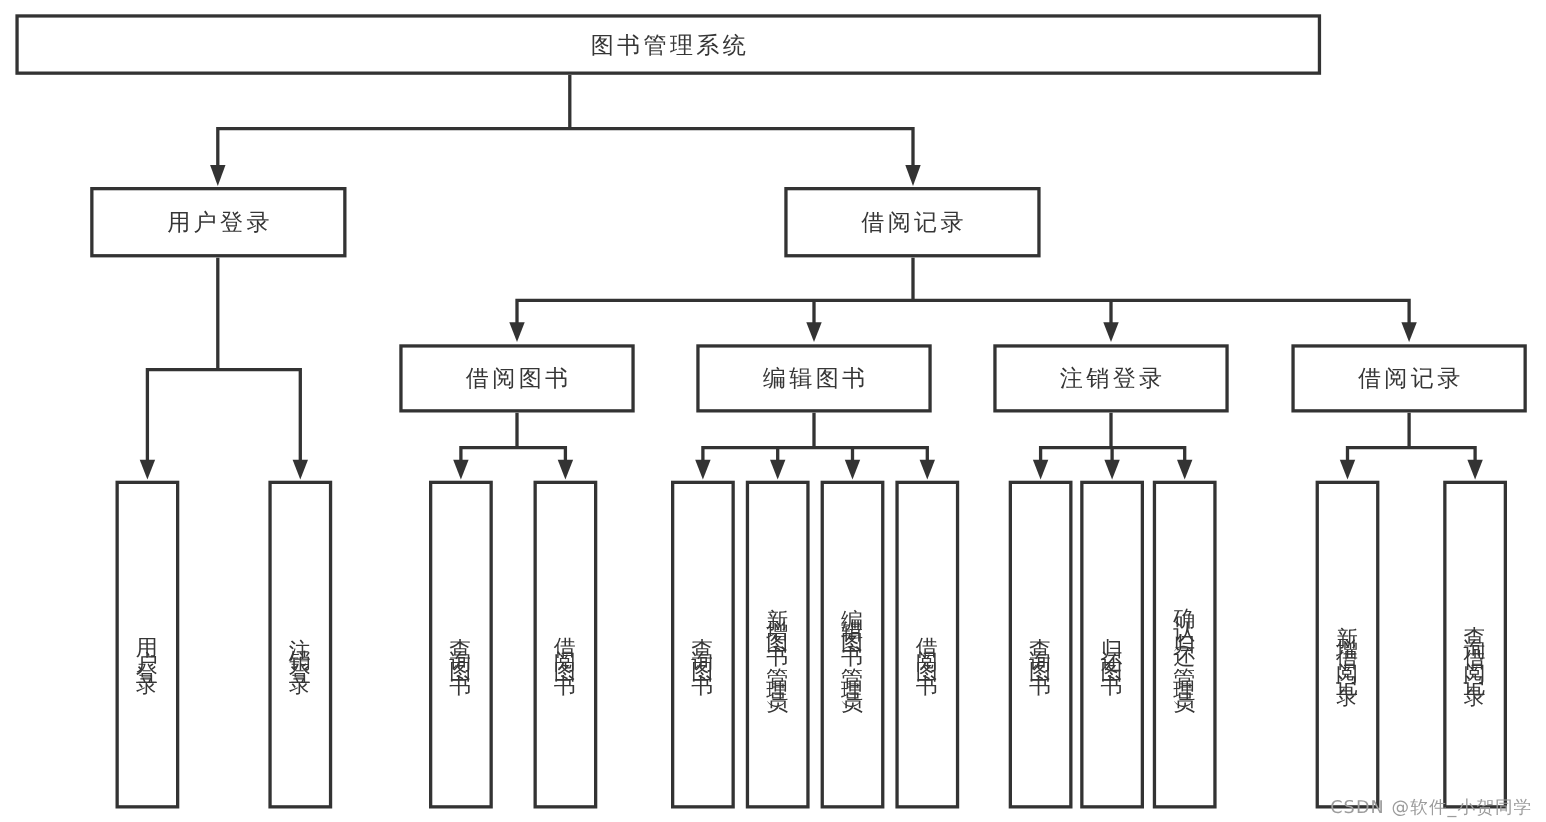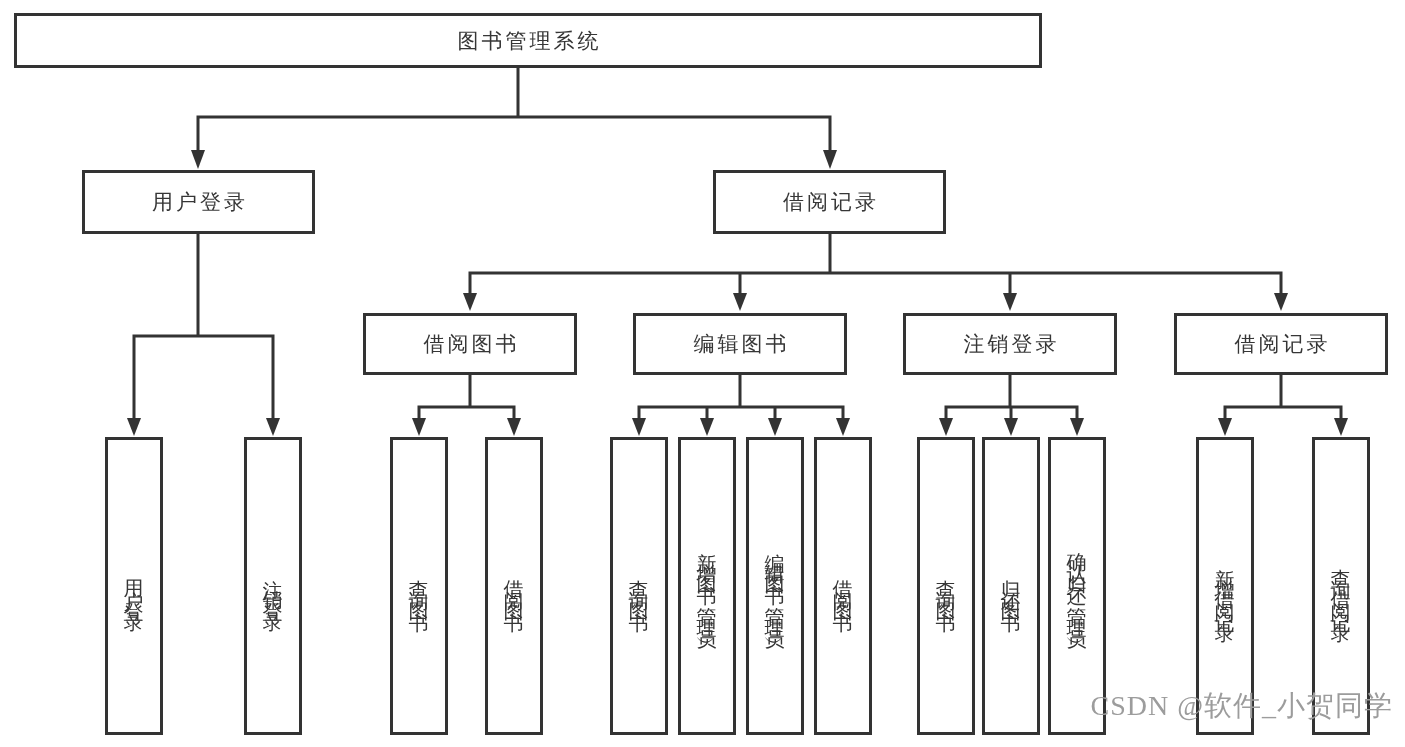--- a/index.html
+++ b/index.html
@@ -21,42 +21,41 @@
     box-sizing: border-box;
     border: 3px solid #333333;
     background: #ffffff;
     display: flex;
     align-items: center;
     justify-content: center;
     color: #363636;
   }
   .box.h-label { font-size: 21px; letter-spacing: 3px; }
   .box.h-label span { white-space: nowrap; text-indent: 3px; }
-  .root  { left: 14px;  top: 13px;  width: 1028px; height: 55px; align-items: center; }
+  .root  { left: 14px;  top: 13px;  width: 1187px; height: 55px; align-items: center; }
   .lv2   { width: 233px; height: 64px; top: 170px; }
   .lv3   { width: 214px; height: 62px; top: 313px; }
   .leaf  { width: 58px;  height: 298px; top: 437px; }
   .leaf span {
     writing-mode: vertical-rl;
     text-orientation: mixed;
     font-size: 20px;
     letter-spacing: 11px;
     line-height: 1;
     white-space: nowrap;
     color: #363636;
   }
   .watermark {
     position: absolute;
     right: 12px;
-    bottom: 22px;
-    font-size: 28px;
+    bottom: 2px;
+    font-size: 16px;
     letter-spacing: 1px;
     color: #9c9c9c;
     white-space: nowrap;
-    font-family: Liberation Serif, serif;
   }
 </style>
 </head>
 <body>
 
 <div class="canvas">
 
   <svg class="wires" width="1405" height="747" viewBox="0 0 1405 747" xmlns="http://www.w3.org/2000/svg">
     <g stroke="#333333" stroke-width="3" fill="none">
 

